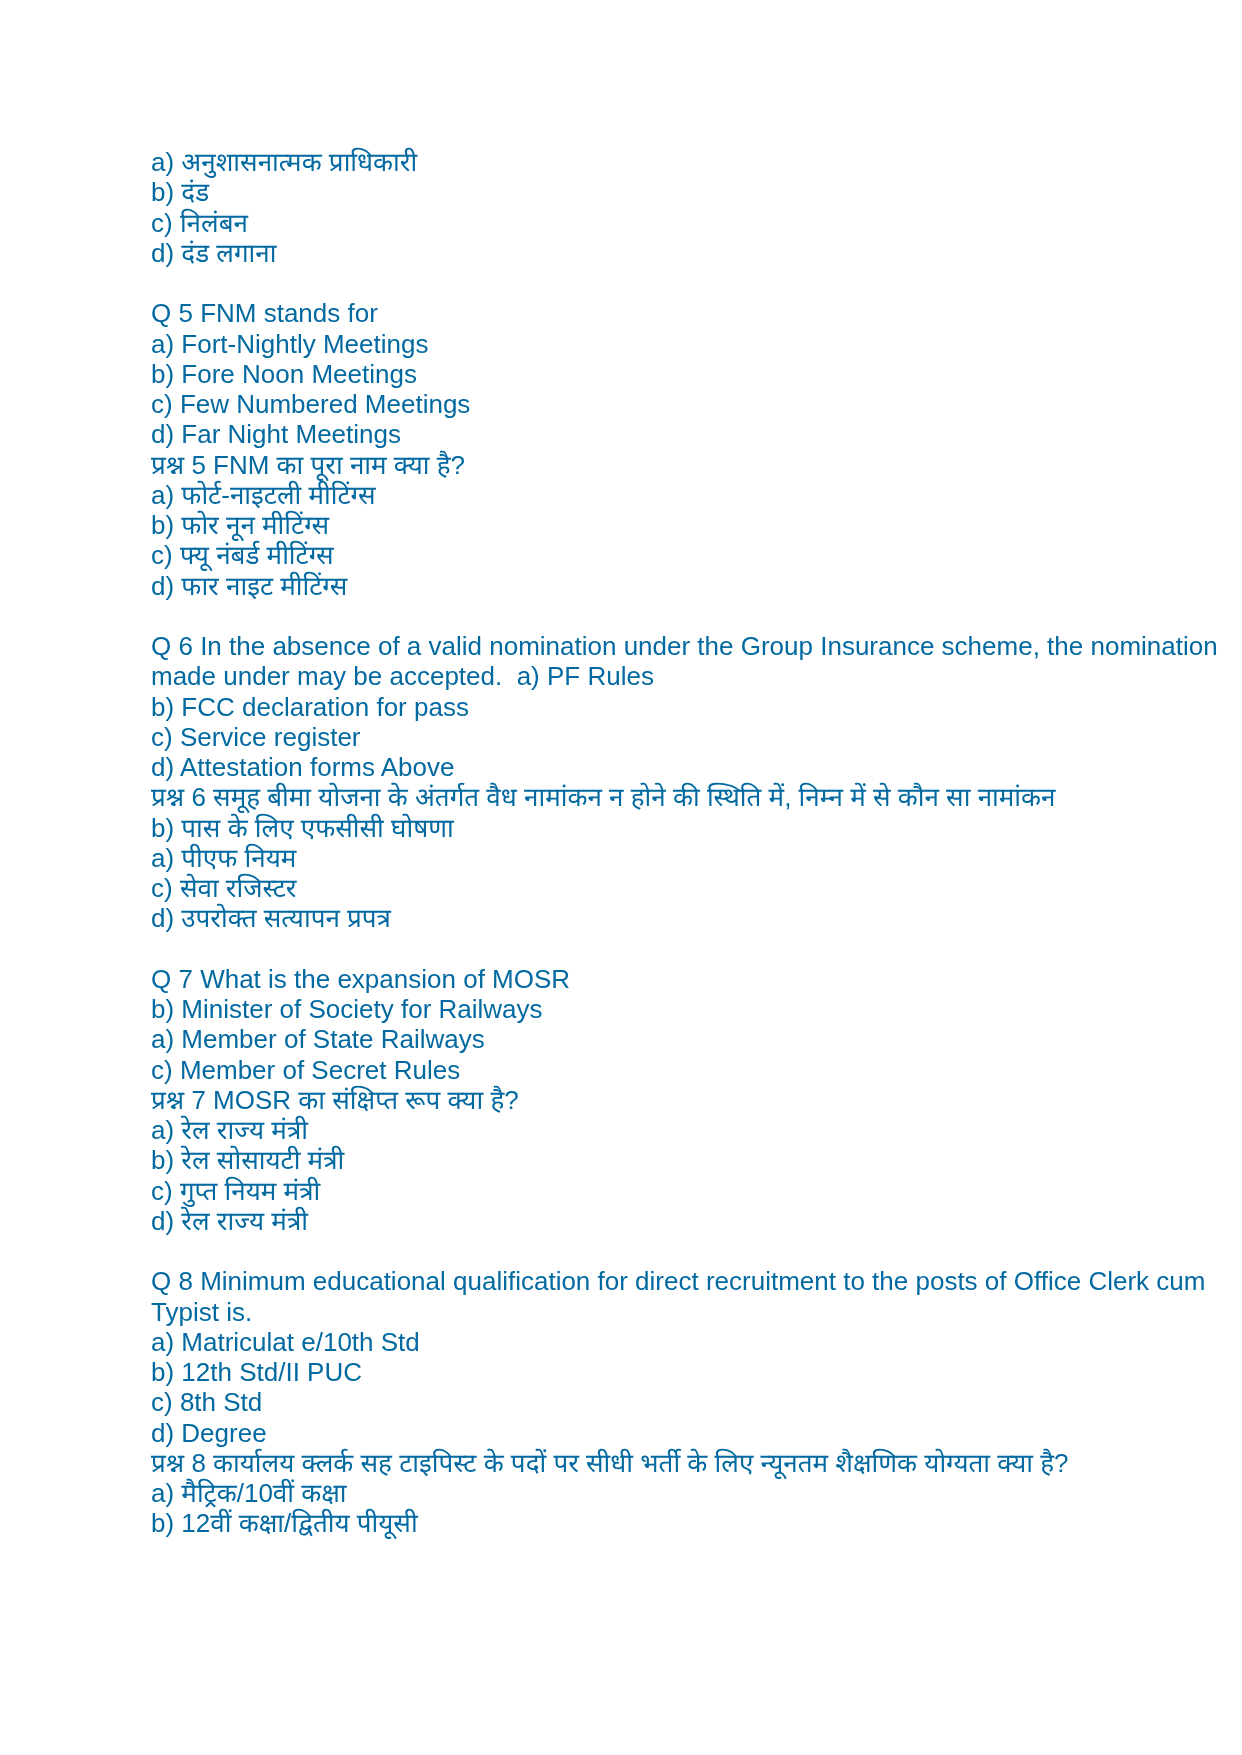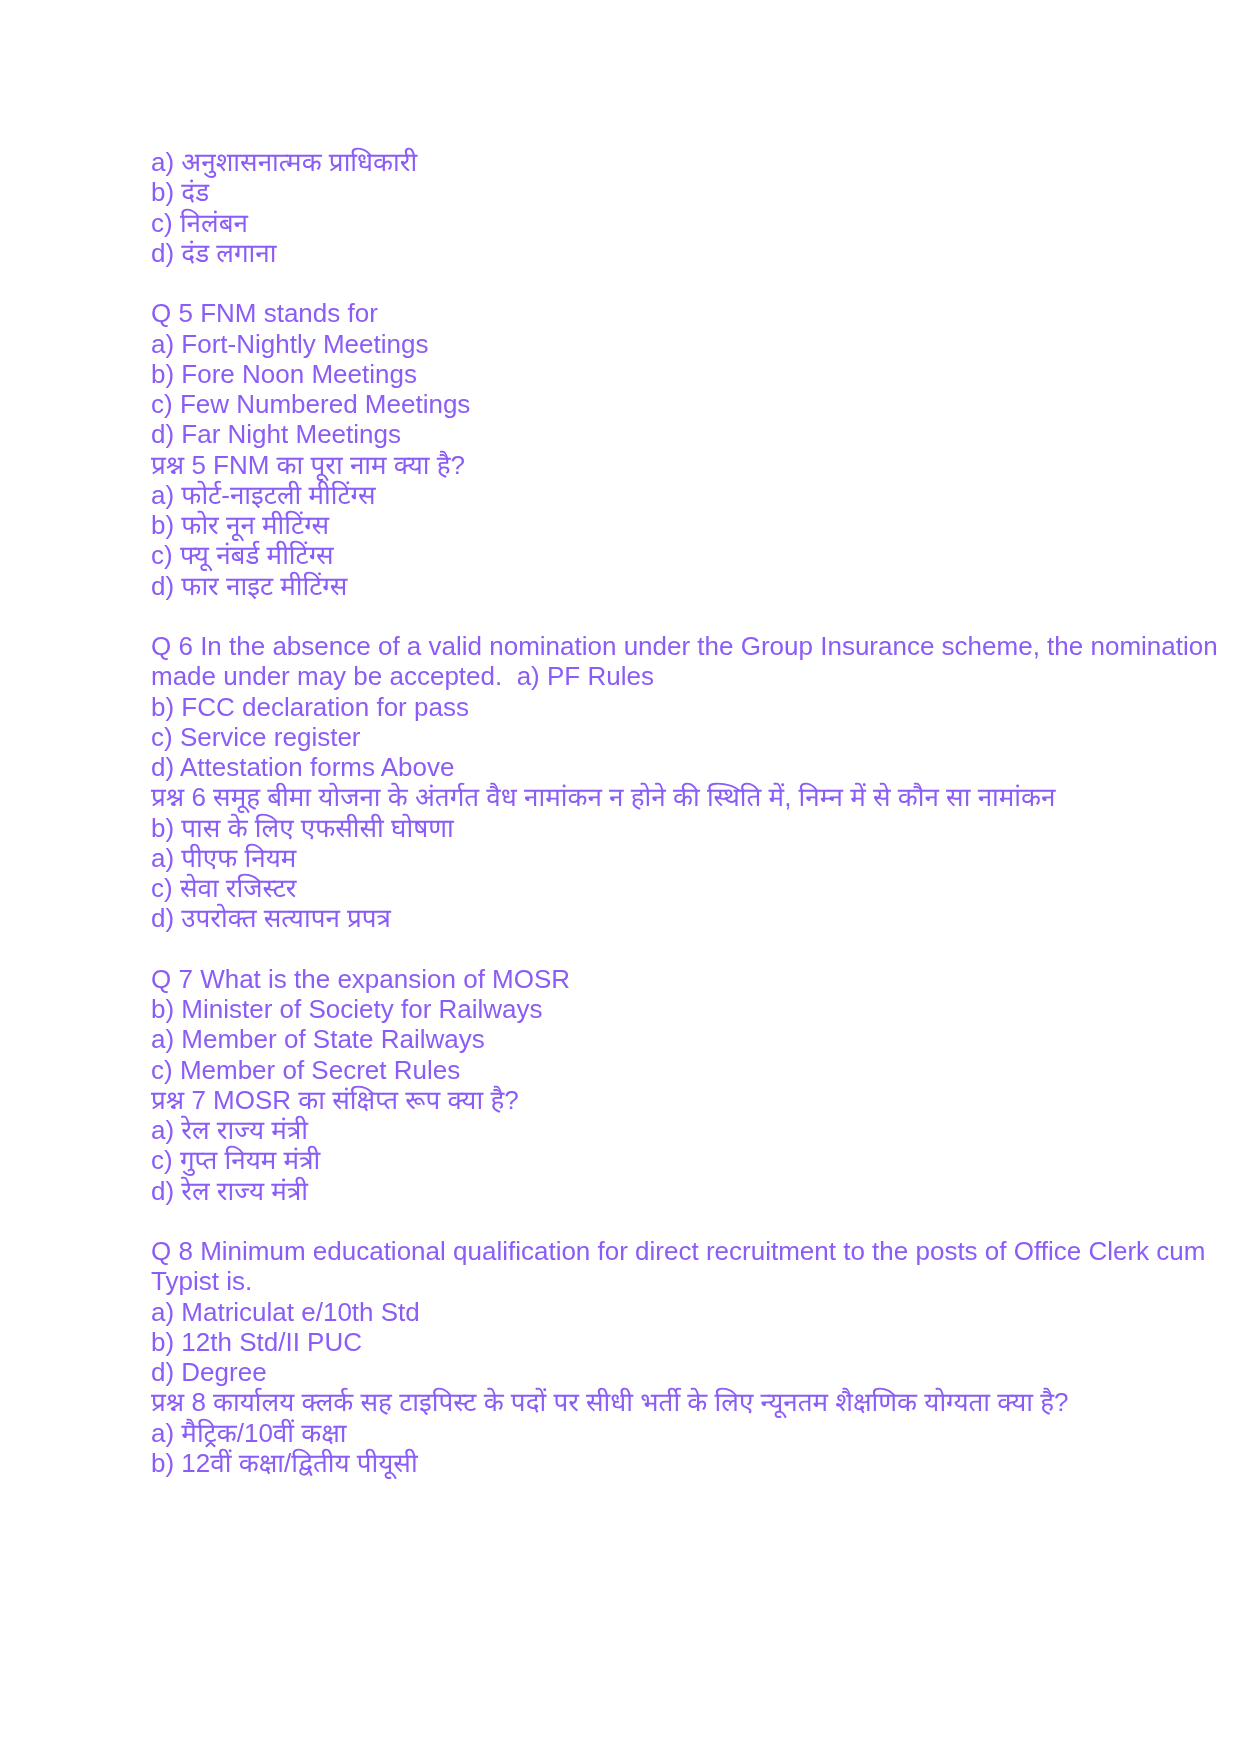--- a/index.html
+++ b/index.html
@@ -15,21 +15,21 @@
     overflow: hidden;
     font-family: "Liberation Sans", "DejaVu Sans", sans-serif;
   }
   .content {
     position: absolute;
     left: 151px;
     top: 147px;
     width: 1010px;
     font-size: 26px;
     line-height: 30.25px;
-    color: #8b5cf6;
+    color: #0369a1;
   }
   .line {
     white-space: pre;
     min-height: 30.25px;
   }
   .blank-line {
     height: 30.25px;
   }
 </style>
 </head>
@@ -71,28 +71,30 @@
         <div class="line">d) उपरोक्त सत्यापन प्रपत्र</div>
       </div>
       <div class="blank-line"></div>
       <div class="block">
         <div class="line">Q 7 What is the expansion of MOSR</div>
         <div class="line">b) Minister of Society for Railways</div>
         <div class="line">a) Member of State Railways</div>
         <div class="line">c) Member of Secret Rules</div>
         <div class="line">प्रश्न 7 MOSR का संक्षिप्त रूप क्या है?</div>
         <div class="line">a) रेल राज्य मंत्री</div>
+        <div class="line">b) रेल सोसायटी मंत्री</div>
         <div class="line">c) गुप्त नियम मंत्री</div>
         <div class="line">d) रेल राज्य मंत्री</div>
       </div>
       <div class="blank-line"></div>
       <div class="block">
         <div class="line">Q 8 Minimum educational qualification for direct recruitment to the posts of Office Clerk cum</div>
         <div class="line">Typist is.</div>
         <div class="line">a) Matriculat e/10th Std</div>
         <div class="line">b) 12th Std/II PUC</div>
+        <div class="line">c) 8th Std</div>
         <div class="line">d) Degree</div>
         <div class="line">प्रश्न 8 कार्यालय क्लर्क सह टाइपिस्ट के पदों पर सीधी भर्ती के लिए न्यूनतम शैक्षणिक योग्यता क्या है?</div>
         <div class="line">a) मैट्रिक/10वीं कक्षा</div>
         <div class="line">b) 12वीं कक्षा/द्वितीय पीयूसी</div>
       </div>
     </div>
 </div>
 
 </body></html>

